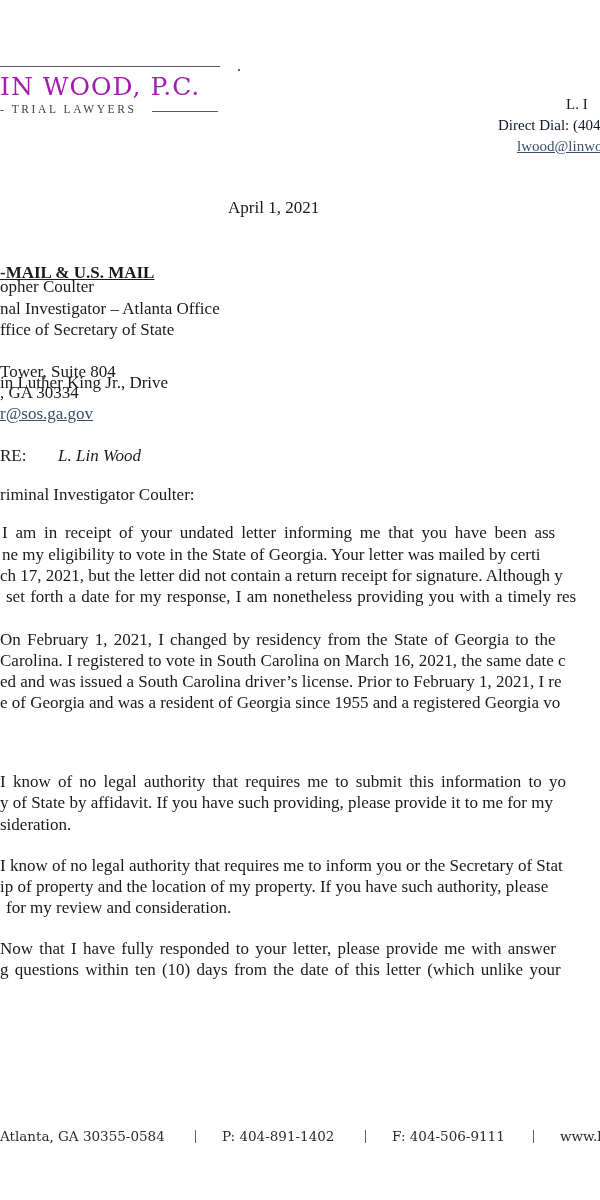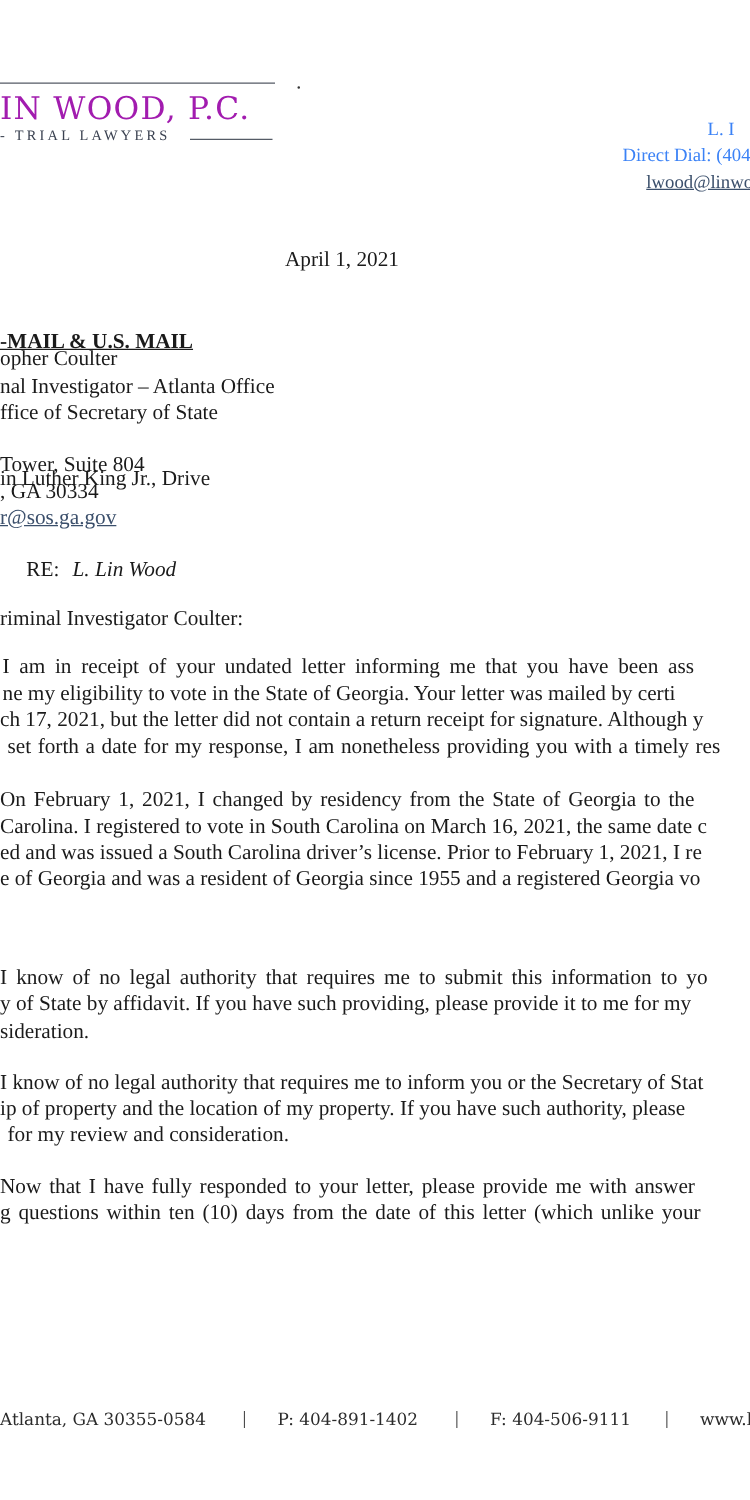--- a/index.html
+++ b/index.html
@@ -36,34 +36,34 @@
       left: 0; top: 103px;
       font-family: "Liberation Serif", serif;
       font-size: 11.5px; letter-spacing: 2.6px; color: #3a4150;
     }
     .lh-sub-line {
       position: absolute; left: 152px; top: 111px; width: 66px; height: 1px;
       background: #555b66;
     }
 
     
-    .contact { font-size: 15px; color: #3b82f6; }
+    .contact { font-size: 15px; color: #0f172a; }
     .contact-name { left: 566px; top: 96px; }
     .contact-dial { left: 498px; top: 117px; }
     .contact-email { left: 517px; top: 138px; color: #3b4f6b; text-decoration: underline; }
 
     
     .date { left: 228px; top: 198px; font-size: 17px; }
     .delivery { left: 0; top: 235px; font-size: 17px; font-weight: bold; text-decoration: underline; margin-top: 28px; }
 
     
     .addr { font-size: 17px; left: 0; }
     .addr-email { color: #3b4f6b; text-decoration: underline; }
 
-    .re-label { left: 0; top: 446px; font-size: 17px; padding-left: 21px; }
+    .re-label { left: 0; top: 446px; font-size: 17px; }
     .re-value { left: 58px; top: 446px; font-size: 17px; font-style: italic; }
 
     .salutation { left: 0; top: 485px; font-size: 17px; }
 
     .body-line { left: 0; font-size: 17px; }
 
     
     .footer { top: 1128px; font-family: "DejaVu Serif", serif; font-size: 13.5px; color: #2b2b2b; }
     .footer-sep { top: 1127px; font-size: 15px; color: #2b2b2b; }
   </style>

